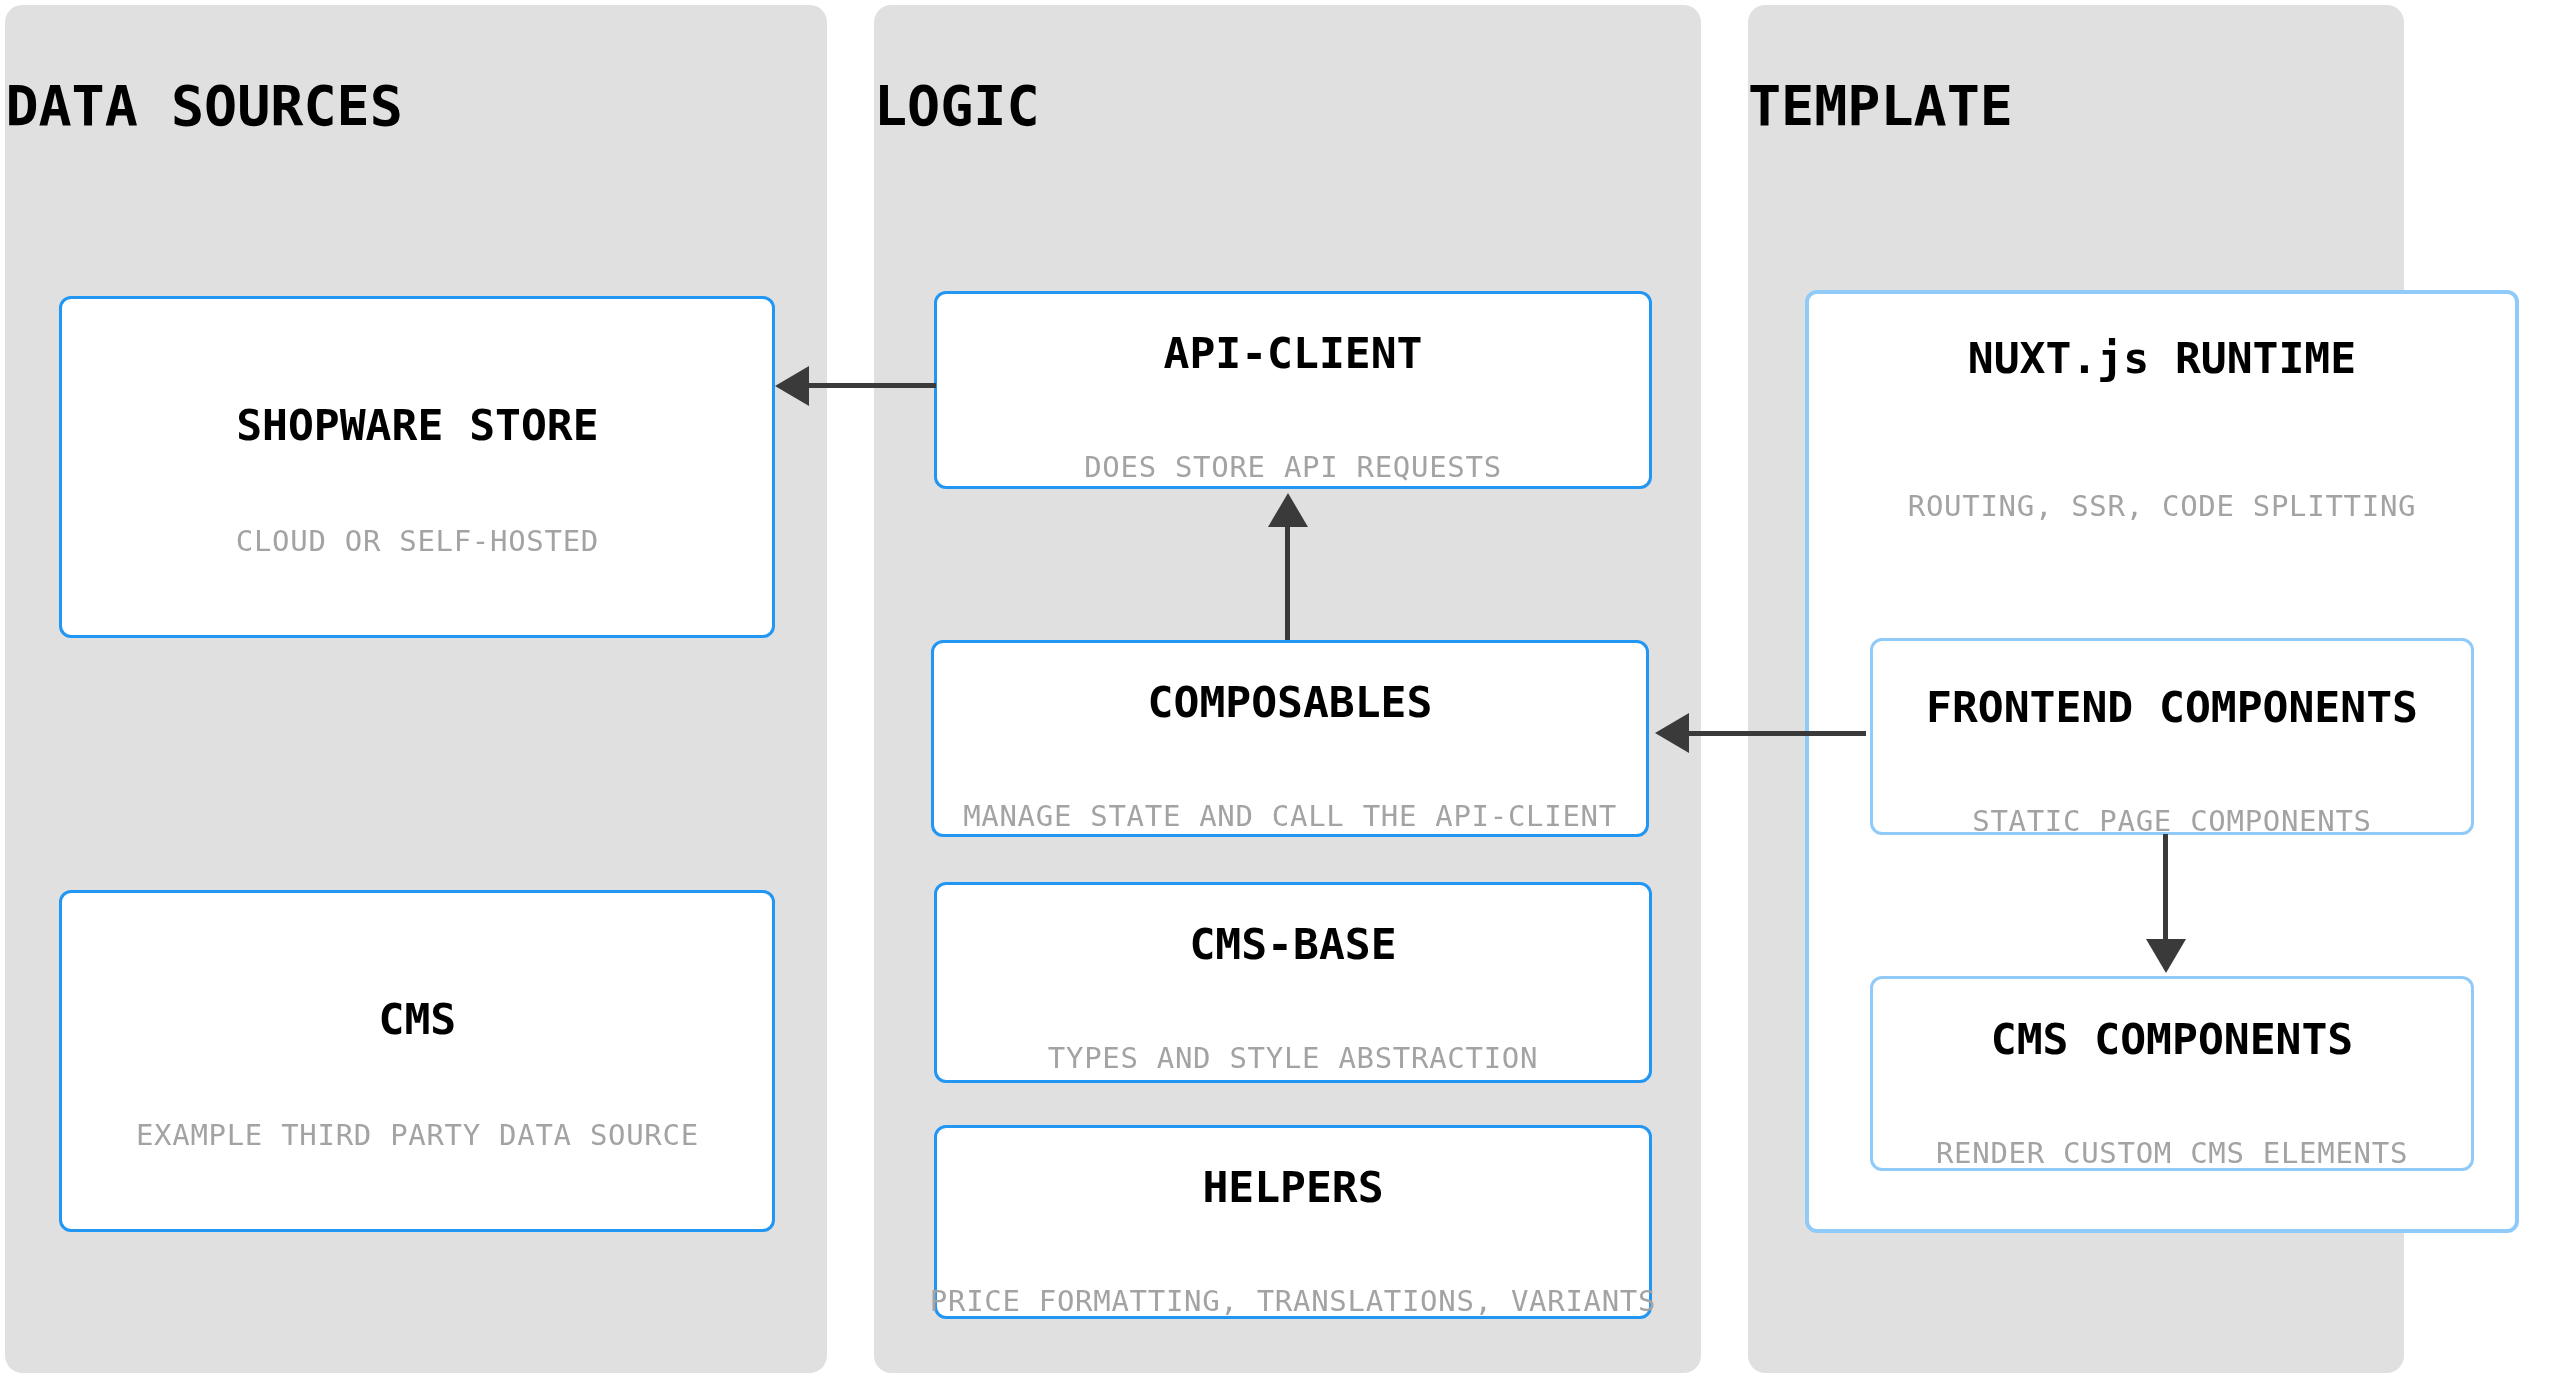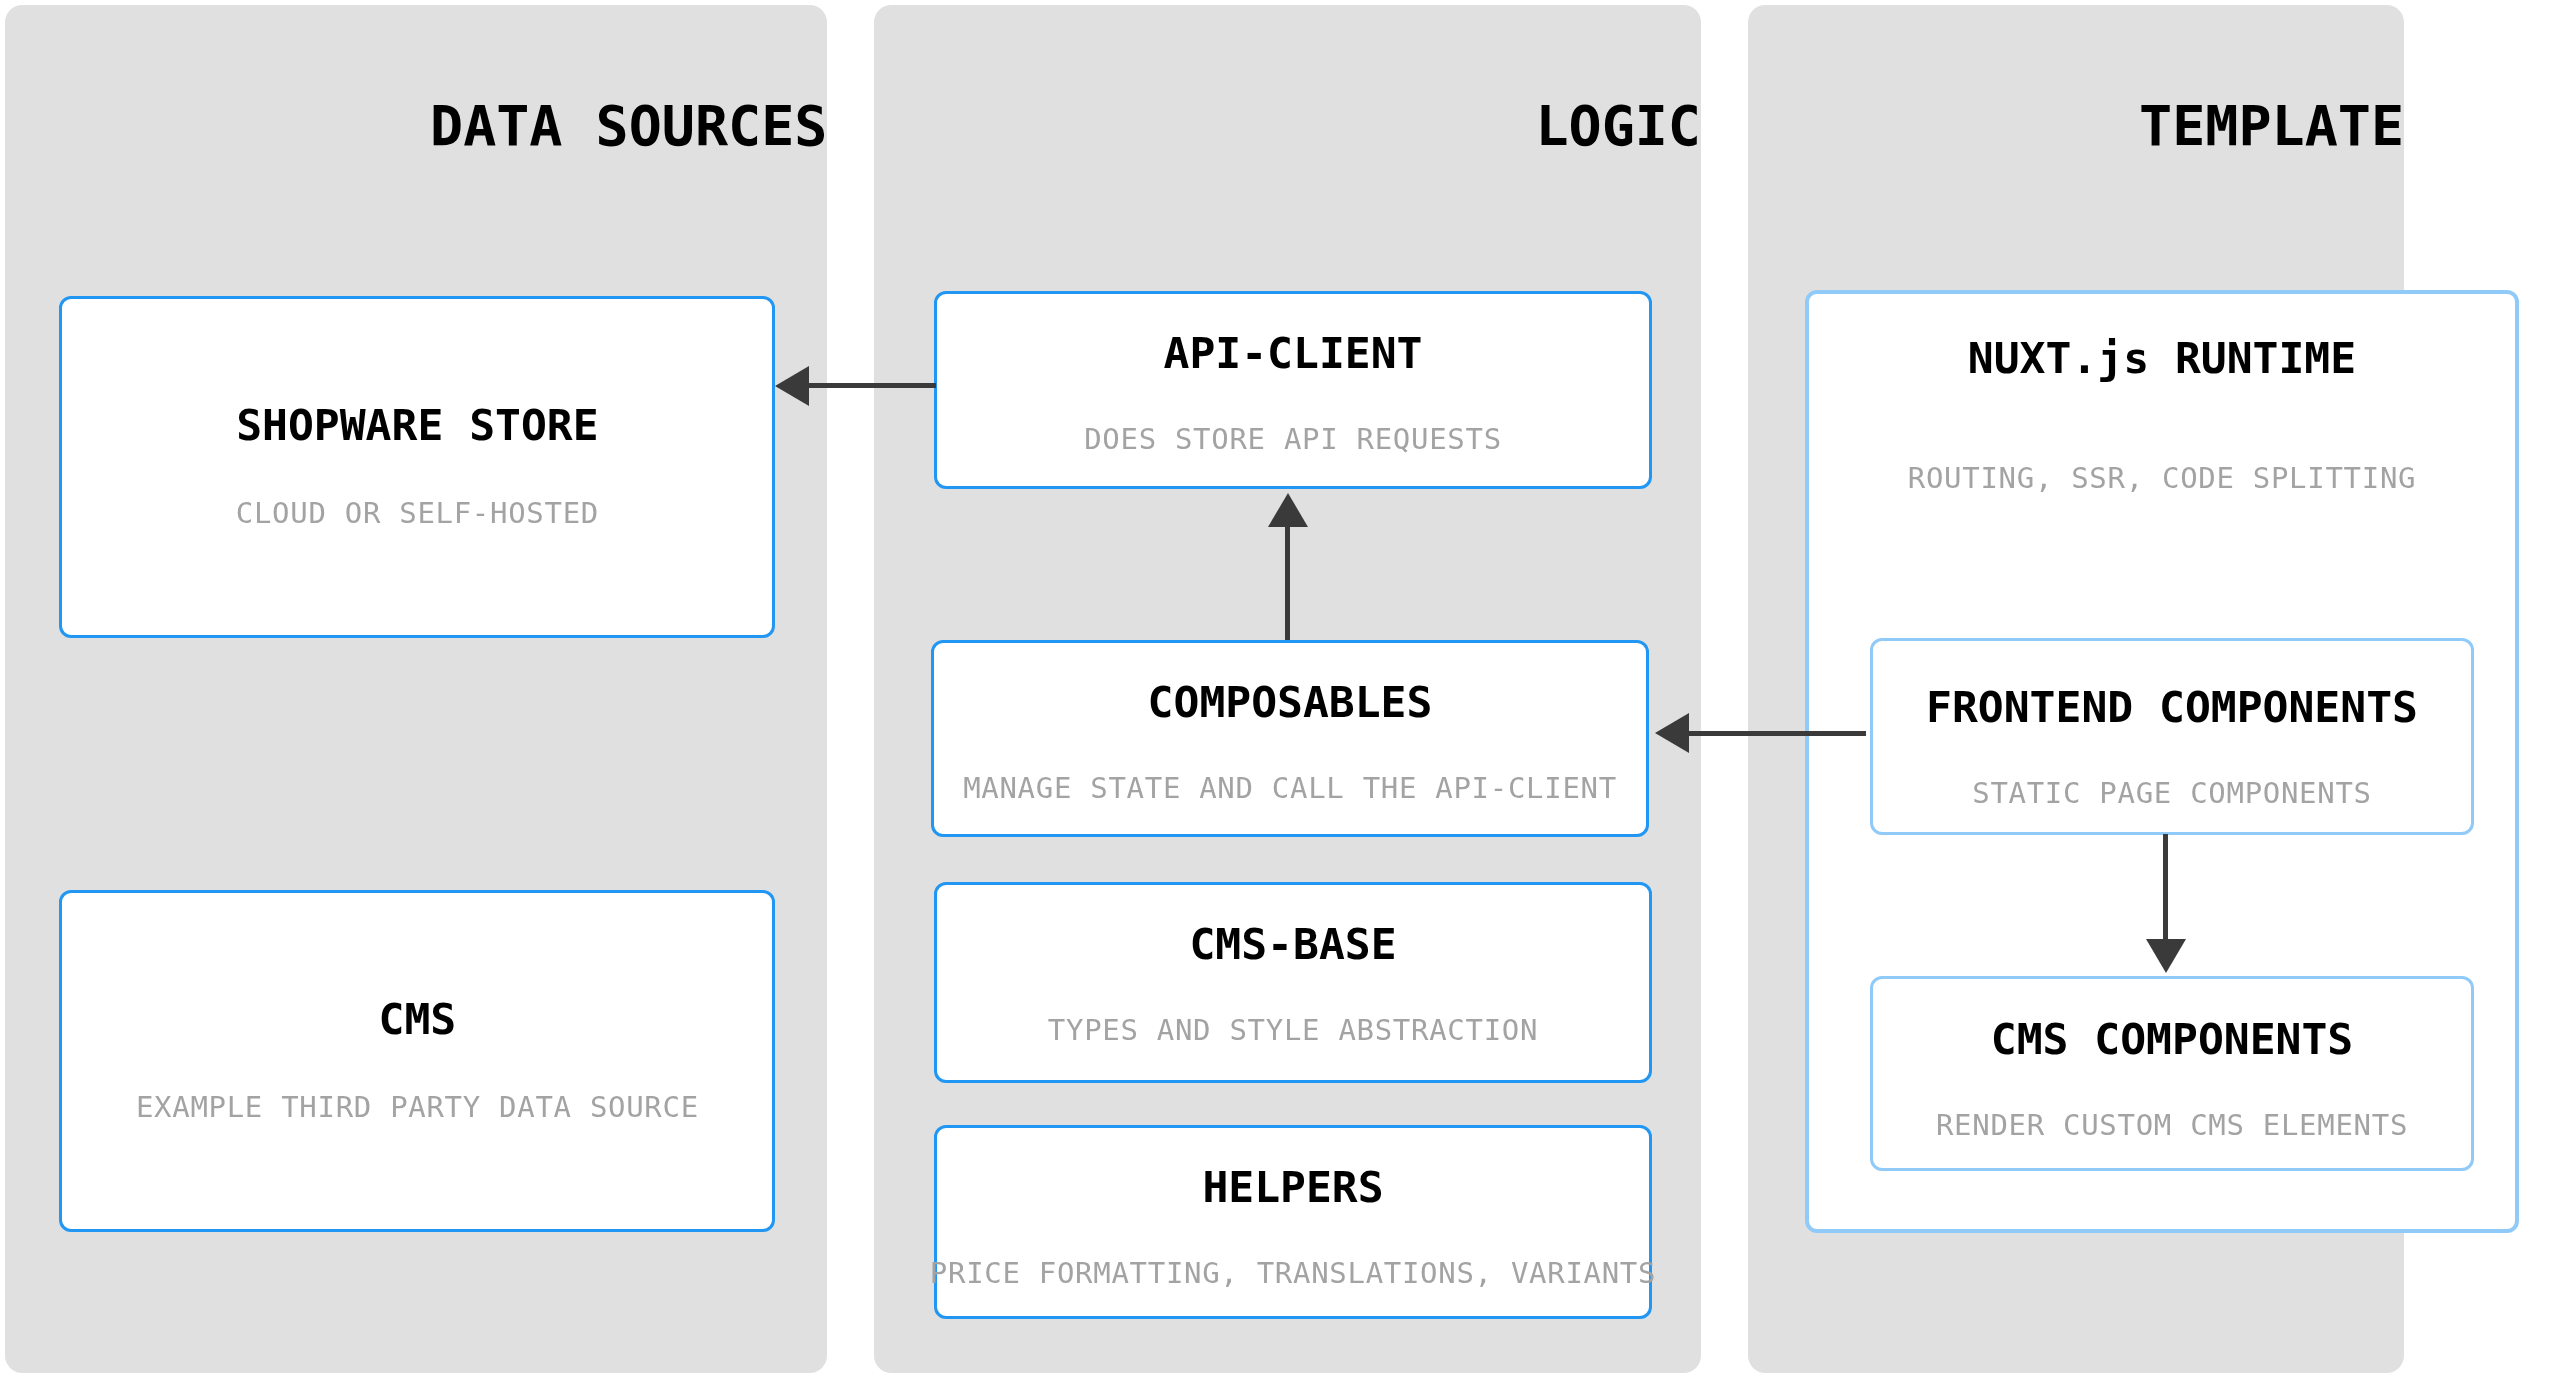--- a/index.html
+++ b/index.html
@@ -25,37 +25,38 @@
     position: absolute;
     top: 5.4px;
     height: 1368px;
     background: var(--panel-bg);
     border-radius: 17.4px;
   }
   #panel-data-sources { left: 5.4px;    width: 822px; }
   #panel-logic        { left: 874px; width: 827px; }
   #panel-template     { left: 1748px; width: 656px; }
   .panel-title {
-    margin-top: 90px;
-    text-align: right;
+    margin-top: 70px;
+    text-align: left;
     font-size: 55px;
     line-height: 1.15;
     font-weight: bold;
     color: var(--title-color);
     white-space: nowrap;
   }
   .box {
     position: absolute;
     background: var(--box-bg);
     border: 3.4px solid var(--border-strong);
     border-radius: 12px;
     display: flex;
     flex-direction: column;
     align-items: center;
     text-align: center;
+    gap: 28px;
   }
   .box.light { border-color: var(--border-light); }
   .box-title {
     font-size: 43px;
     line-height: 50px;
     font-weight: bold;
     color: var(--title-color);
     white-space: nowrap;
   }
   .box-subtitle {

